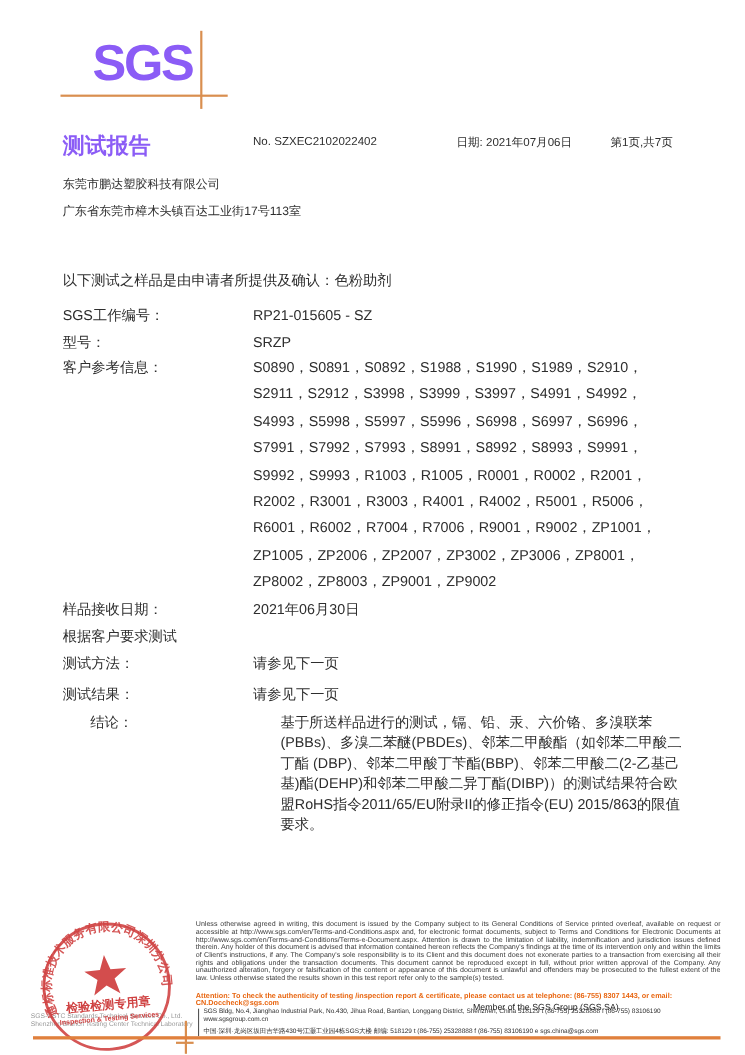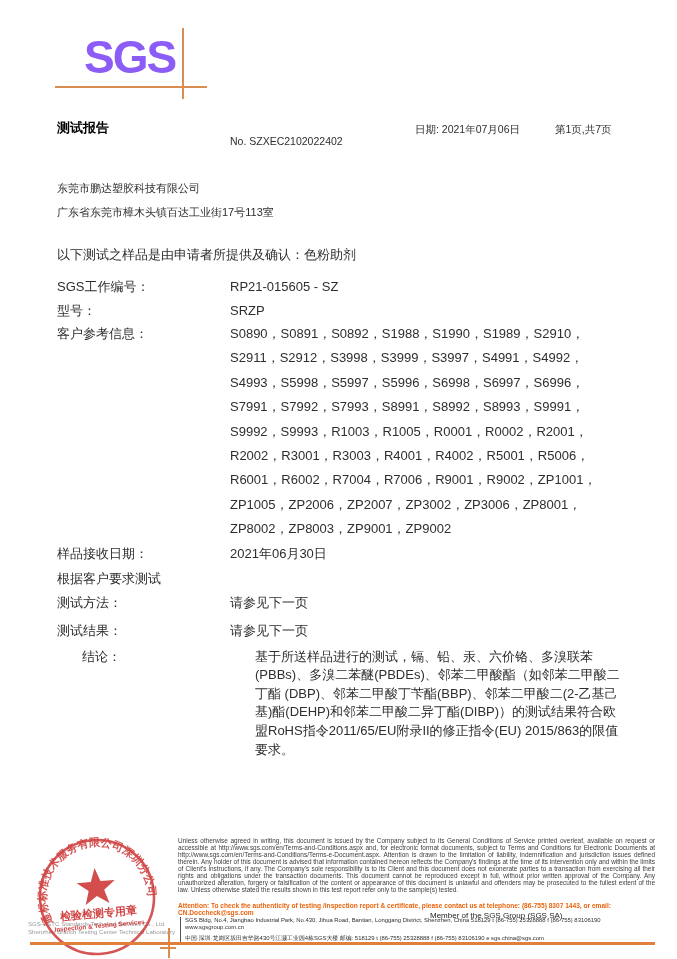--- a/index.html
+++ b/index.html
@@ -5,26 +5,26 @@
   html,body{margin:0;padding:0;}
   body{
     width:677px;height:959px;position:relative;background:#ffffff;
     font-family:"Liberation Sans","DejaVu Sans",sans-serif;color:#2e2e2e;overflow:hidden;
   }
   
   .logo-text{position:absolute;left:84px;top:34px;font-size:46px;font-weight:bold;color:#8b5cf6;letter-spacing:-2px;line-height:1;}
   .logo-hline{position:absolute;left:55px;top:86px;width:152px;height:2px;background:#d98e4f;}
   .logo-vline{position:absolute;left:182px;top:28px;width:2px;height:71px;background:#d98e4f;}
   .title-row{position:absolute;left:57px;top:119px;right:40px;height:20px;}
-  .doc-title{position:absolute;left:0;top:0;font-size:13px;font-weight:bold;color:#000000;}
-  .report-no{position:absolute;left:173px;top:16px;font-size:10.5px;}
+  .doc-title{position:absolute;left:0;top:0;font-size:20px;font-weight:bold;color:#8b5cf6;}
+  .report-no{position:absolute;left:173px;top:4px;font-size:10.5px;}
   .report-date{position:absolute;left:358px;top:4px;font-size:10.5px;}
   .page-info{position:absolute;left:498px;top:4px;font-size:10.5px;}
   
-  .applicant{position:absolute;left:57px;top:176px;font-size:11px;line-height:24px;}
+  .applicant{position:absolute;left:57px;top:156px;font-size:11px;line-height:24px;}
   
   .content{position:absolute;left:57px;top:248px;width:567px;font-size:13px;}
   .statement{line-height:14px;margin-bottom:13px;}
   .frow{display:flex;line-height:23.5px;}
   .frow .lbl{width:173px;flex:0 0 173px;}
   .frow .val{flex:1;}
   .codes .val div{line-height:24.4px;}
   .row-gap{margin-top:2px;}
   .row-gap-lg{margin-top:5px;}
   .conclusion .val{line-height:18.6px;text-align:left;}

